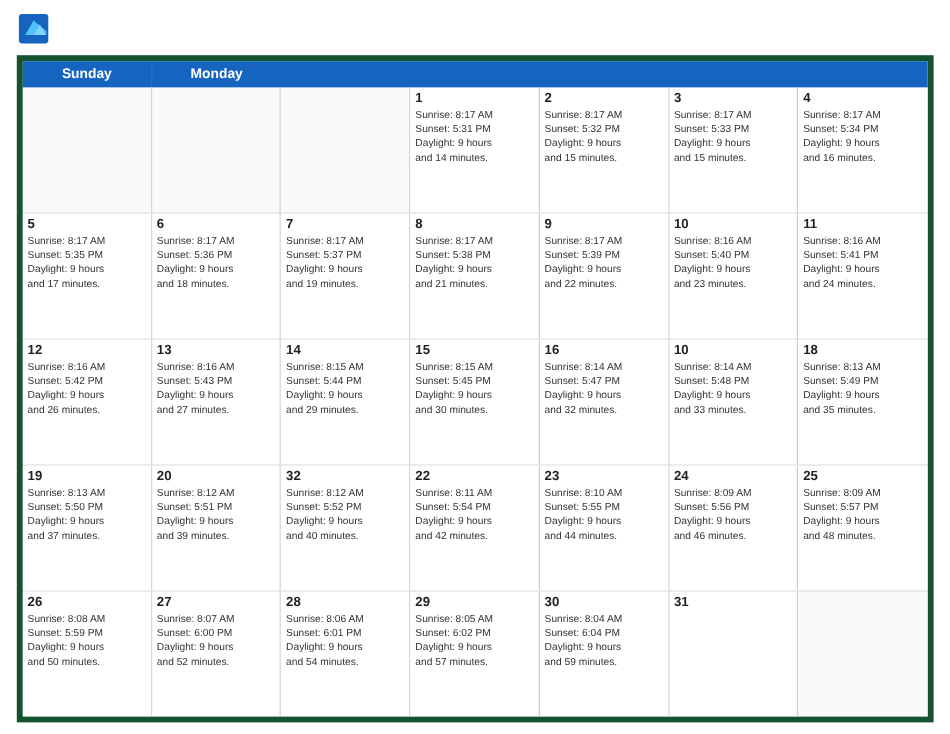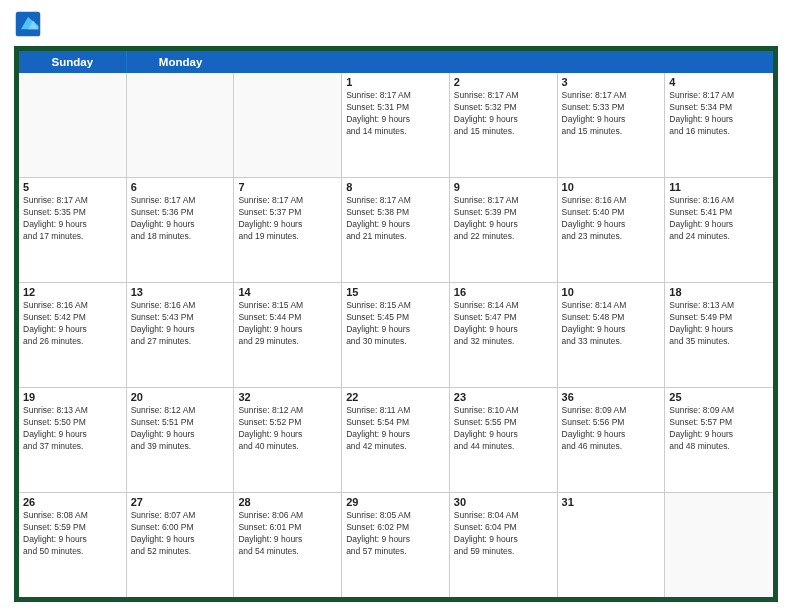--- a/index.html
+++ b/index.html
@@ -230,21 +230,21 @@
           </div>
           <div class="cal-cell">
             <span class="day-num">22</span>
             <div class="info">Sunrise: 8:11 AM<br>Sunset: 5:54 PM<br>Daylight: 9 hours<br>and 42 minutes.</div>
           </div>
           <div class="cal-cell">
             <span class="day-num">23</span>
             <div class="info">Sunrise: 8:10 AM<br>Sunset: 5:55 PM<br>Daylight: 9 hours<br>and 44 minutes.</div>
           </div>
           <div class="cal-cell">
-            <span class="day-num">36</span>
+            <span class="day-num">24</span>
             <div class="info">Sunrise: 8:09 AM<br>Sunset: 5:56 PM<br>Daylight: 9 hours<br>and 46 minutes.</div>
           </div>
           <div class="cal-cell">
             <span class="day-num">25</span>
             <div class="info">Sunrise: 8:09 AM<br>Sunset: 5:57 PM<br>Daylight: 9 hours<br>and 48 minutes.</div>
           </div>
         </div>
         <div class="cal-week">
           <div class="cal-cell">
             <span class="day-num">26</span>

